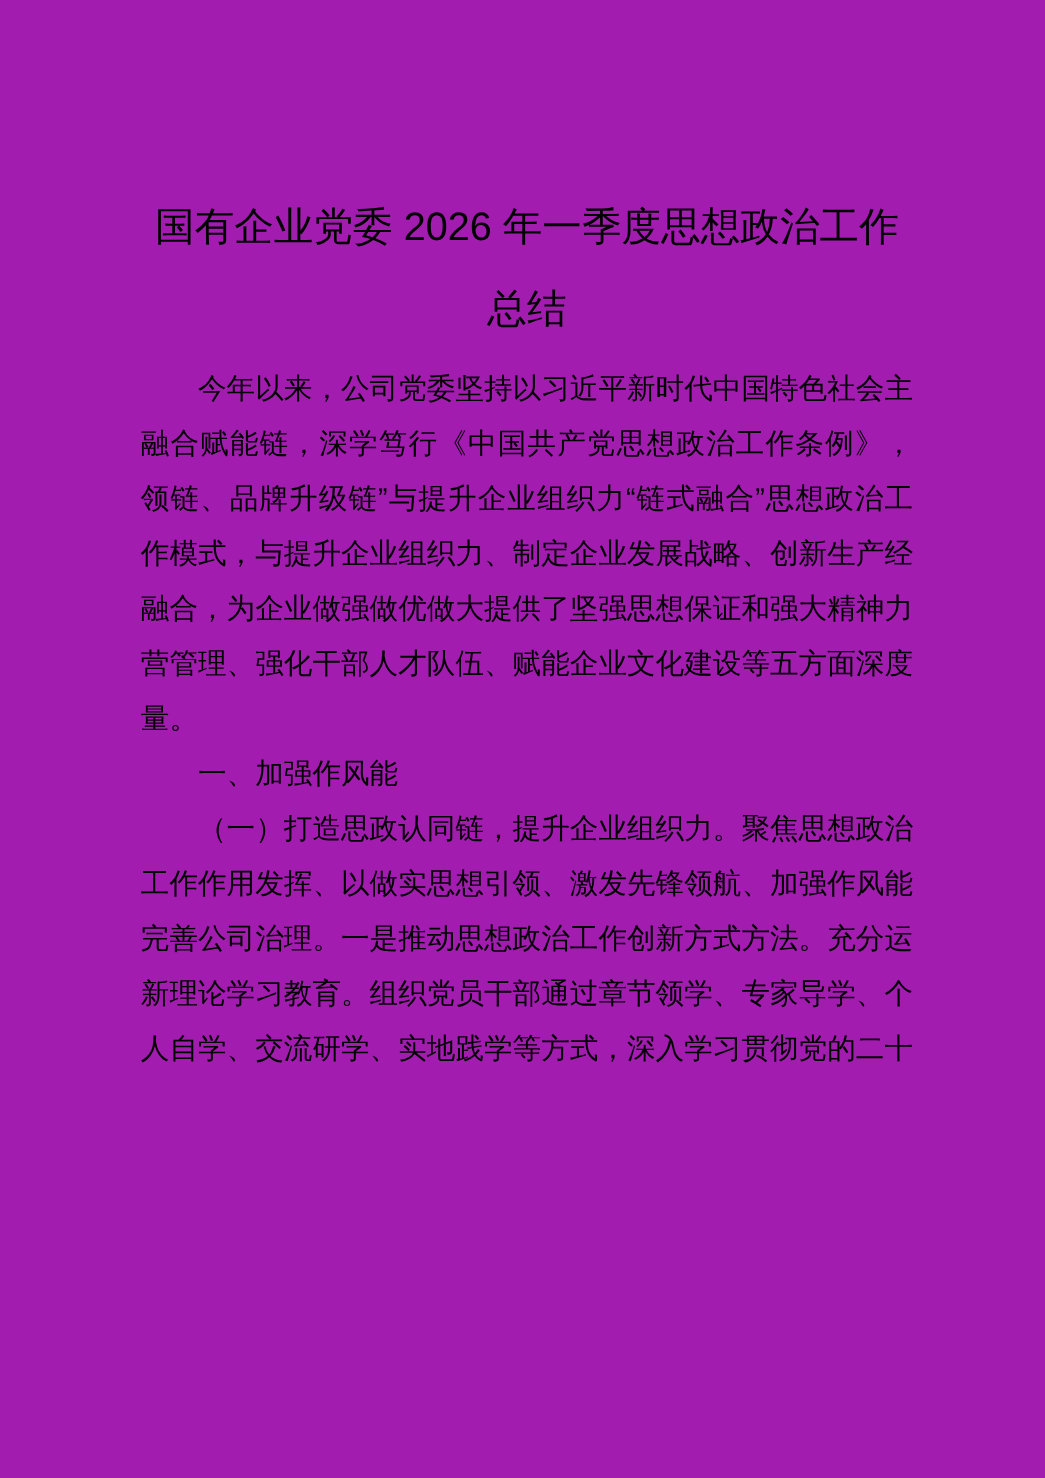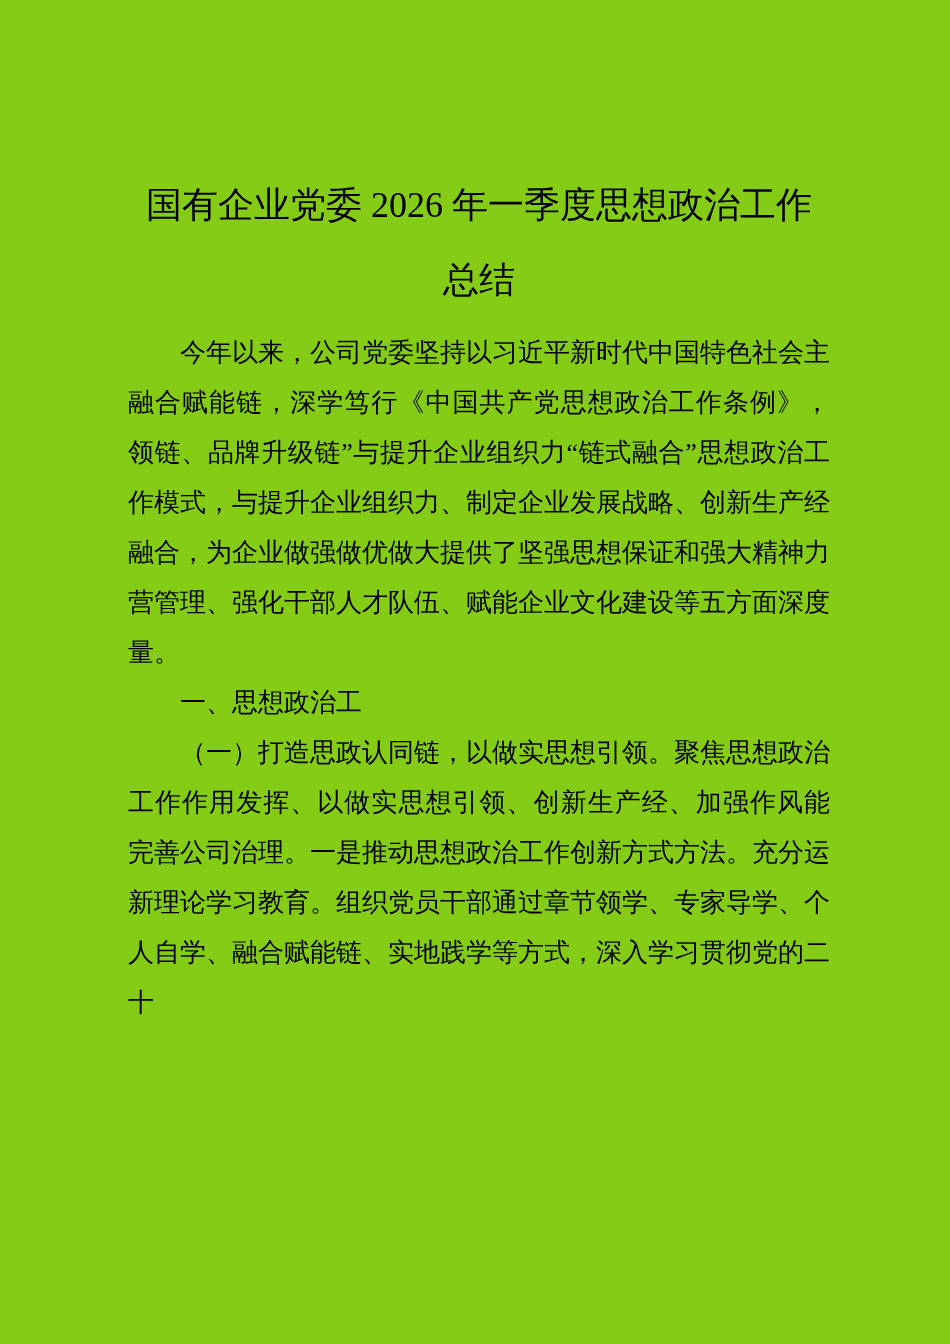--- a/index.html
+++ b/index.html
@@ -4,23 +4,23 @@
 <style>
   html, body {
     margin: 0;
     padding: 0;
     background: #ffffff;
   }
   .page {
     position: relative;
     width: 950px;
     height: 1344px;
-    background: #84cc16;
+    background: #a21caf;
     color: #000000;
-    font-family: Liberation Serif, serif;
+    font-family: Liberation Sans, sans-serif;
     overflow: hidden;
   }
   .content {
     margin-left: 128px;
     width: 702px;
   }
   .doc-title {
     margin: 0;
     padding-top: 168px;
     font-size: 36px;
@@ -59,21 +59,21 @@
       <div class="title-line">总结</div>
     </h1>
     <div class="doc-body">
         <div class="line indent fill">今年以来，公司党委坚持以习近平新时代中国特色社会主</div>
         <div class="line fill">融合赋能链，深学笃行《中国共产党思想政治工作条例》，</div>
         <div class="line fill">领链、品牌升级链”与提升企业组织力“链式融合”思想政治工</div>
         <div class="line fill">作模式，与提升企业组织力、制定企业发展战略、创新生产经</div>
         <div class="line fill">融合，为企业做强做优做大提供了坚强思想保证和强大精神力</div>
         <div class="line fill">营管理、强化干部人才队伍、赋能企业文化建设等五方面深度</div>
         <div class="line">量。</div>
-        <div class="line indent">一、思想政治工</div>
-        <div class="line indent fill">（一）打造思政认同链，以做实思想引领。聚焦思想政治</div>
-        <div class="line fill">工作作用发挥、以做实思想引领、创新生产经、加强作风能</div>
+        <div class="line indent">一、加强作风能</div>
+        <div class="line indent fill">（一）打造思政认同链，提升企业组织力。聚焦思想政治</div>
+        <div class="line fill">工作作用发挥、以做实思想引领、激发先锋领航、加强作风能</div>
         <div class="line fill">完善公司治理。一是推动思想政治工作创新方式方法。充分运</div>
         <div class="line fill">新理论学习教育。组织党员干部通过章节领学、专家导学、个</div>
-        <div class="line fill">人自学、融合赋能链、实地践学等方式，深入学习贯彻党的二十</div>
+        <div class="line fill">人自学、交流研学、实地践学等方式，深入学习贯彻党的二十</div>
       </div>
   </div>
 </div>
 
 </body></html>

